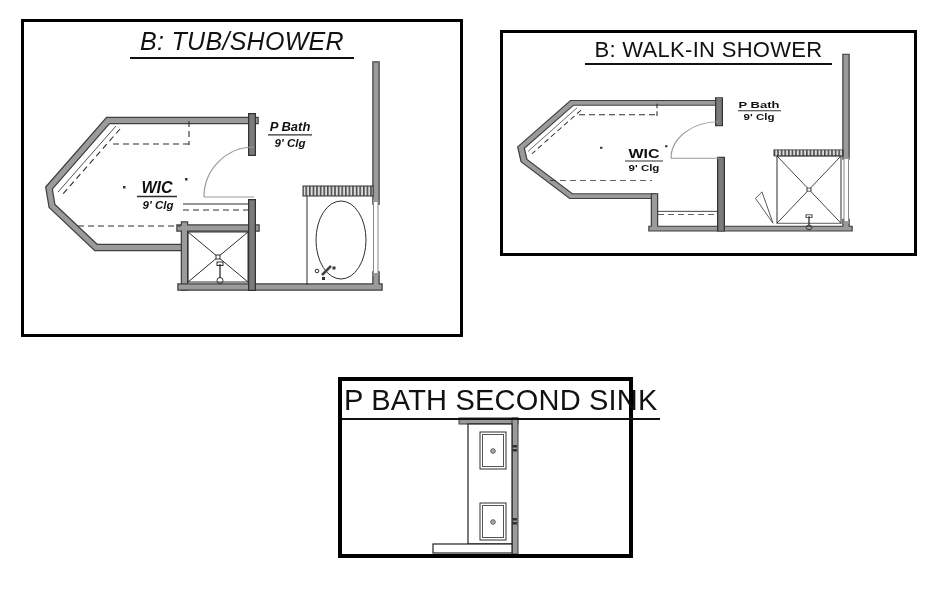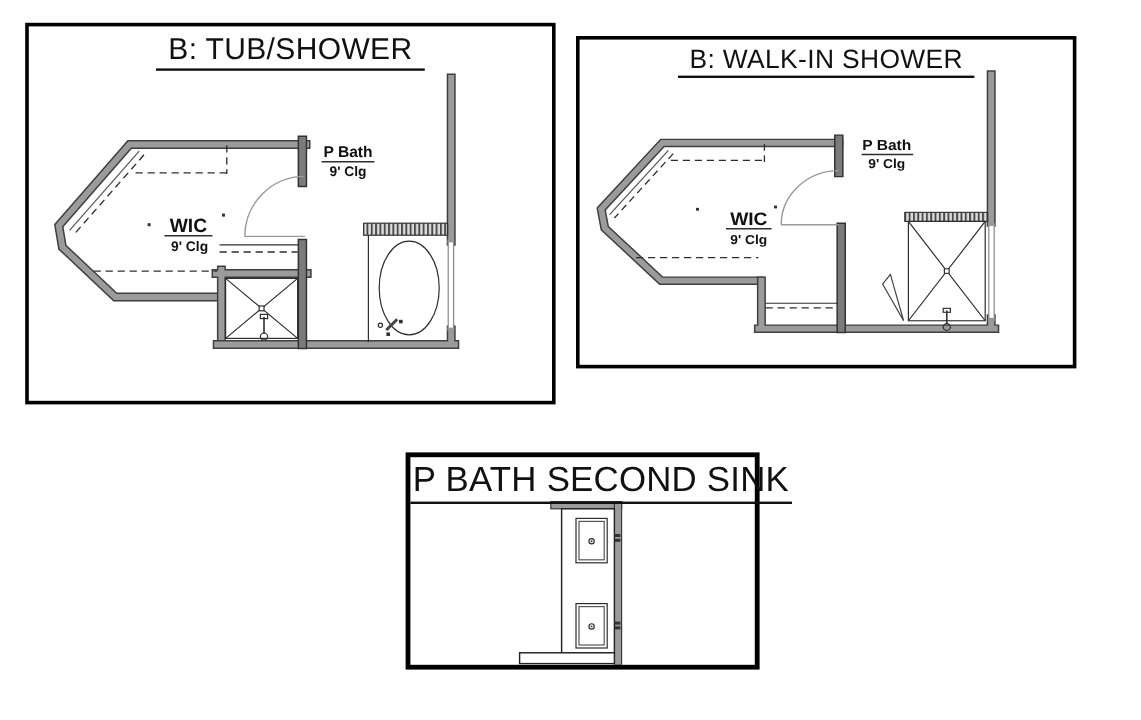--- a/index.html
+++ b/index.html
@@ -14,23 +14,23 @@
   }
   .panel svg{position:absolute;inset:0;width:100%;height:100%;}
   .panel-title{
     position:absolute;left:0;right:0;text-align:center;z-index:2;
     white-space:nowrap;font-weight:400;
   }
   .panel-title span{
     display:inline-block;line-height:1.06;
     border-bottom:2px solid var(--text,#111);padding:0 10px 2px;
   }
-  #panel-tub{left:21px;top:19px;width:442px;height:318px;}
+  #panel-tub{left:21px;top:19px;width:442px;height:318px;font-style:italic;}
   #panel-tub .panel-title{top:5px;font-size:25px;letter-spacing:.3px;}
-  #panel-walk{left:480px;top:30px;width:417px;height:277px;}
+  #panel-walk{left:500px;top:30px;width:417px;height:226px;}
   #panel-walk .panel-title{top:4px;font-size:22px;letter-spacing:.3px;}
   #panel-sink{left:338px;top:377px;width:295px;height:181px;border-width:4px;}
   #panel-sink .panel-title{top:3px;font-size:29px;letter-spacing:.2px;}
   #panel-sink .panel-title span{padding:0 2px 2px;}
 
   
   .w-edge{fill:none;stroke:var(--wall-edge,#3f3f3f);stroke-width:7.5;stroke-linecap:square;stroke-linejoin:miter;}
   .w-fill{fill:none;stroke:var(--wall-fill,#9b9b9b);stroke-width:5;stroke-linecap:square;stroke-linejoin:miter;}
   .j-edge{fill:none;stroke:#333;stroke-width:8;stroke-linecap:square;}
   .j-fill{fill:none;stroke:var(--jamb-fill,#7b7b7b);stroke-width:5.5;stroke-linecap:square;}

